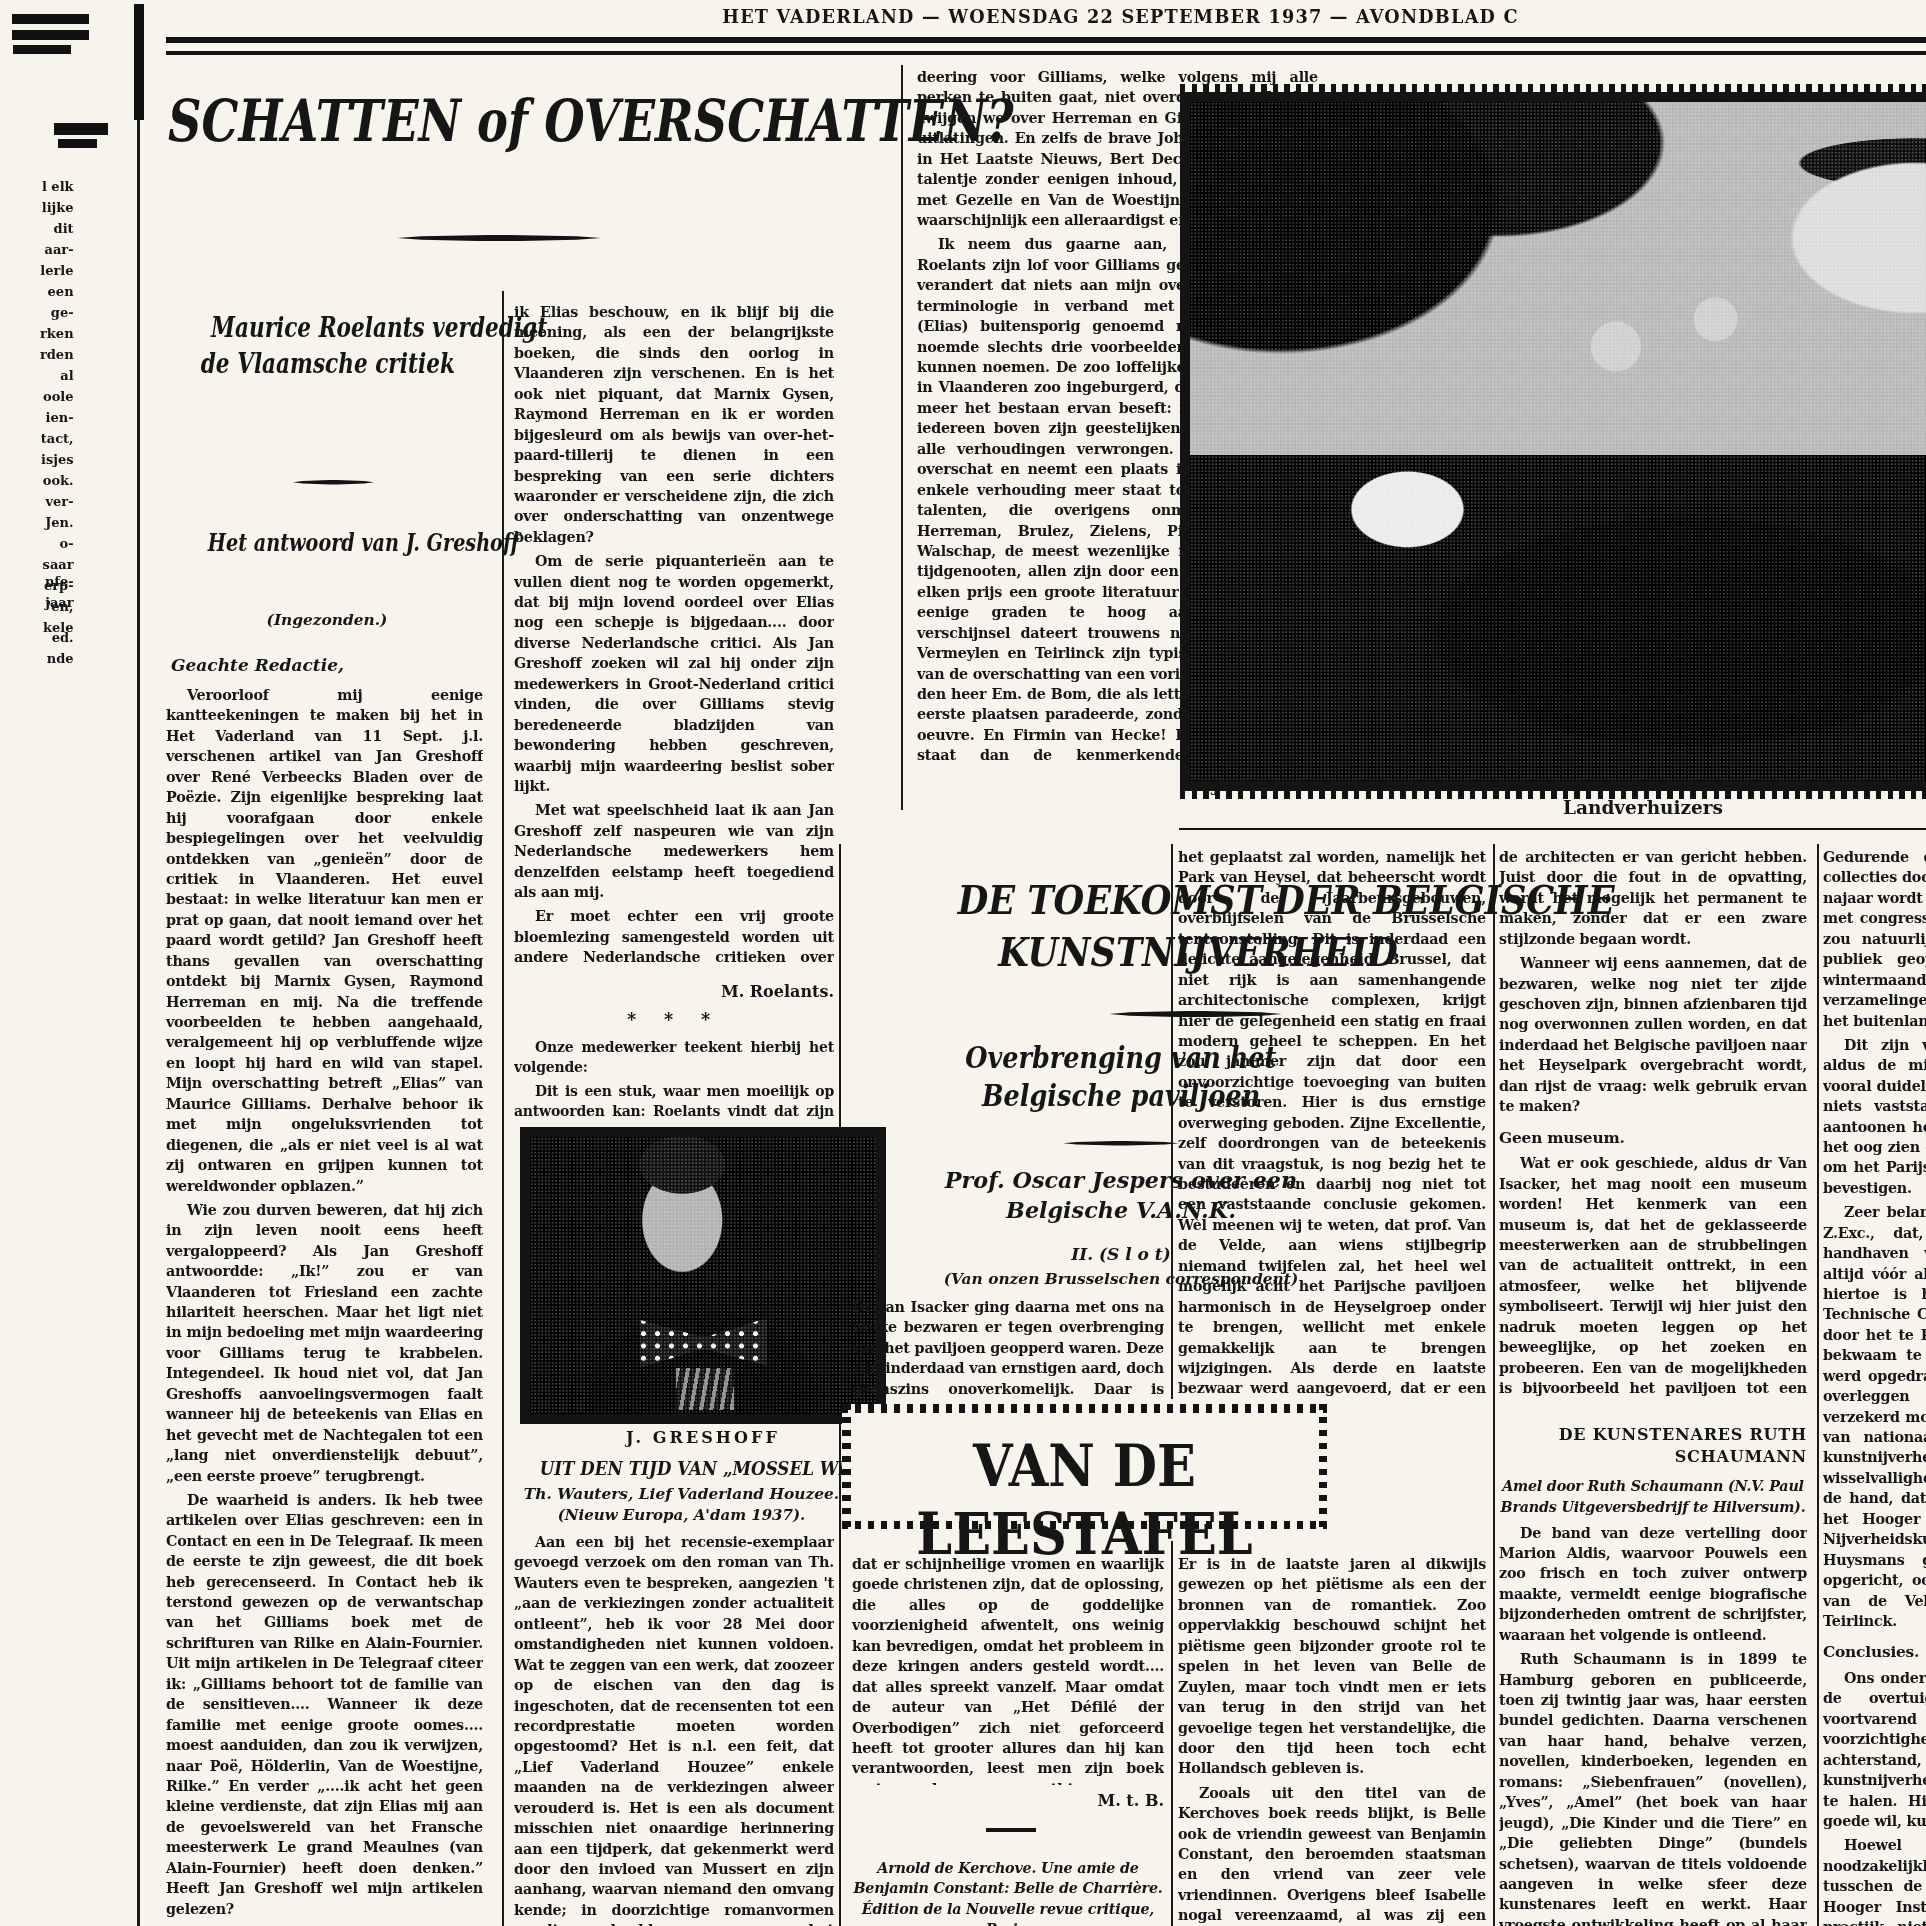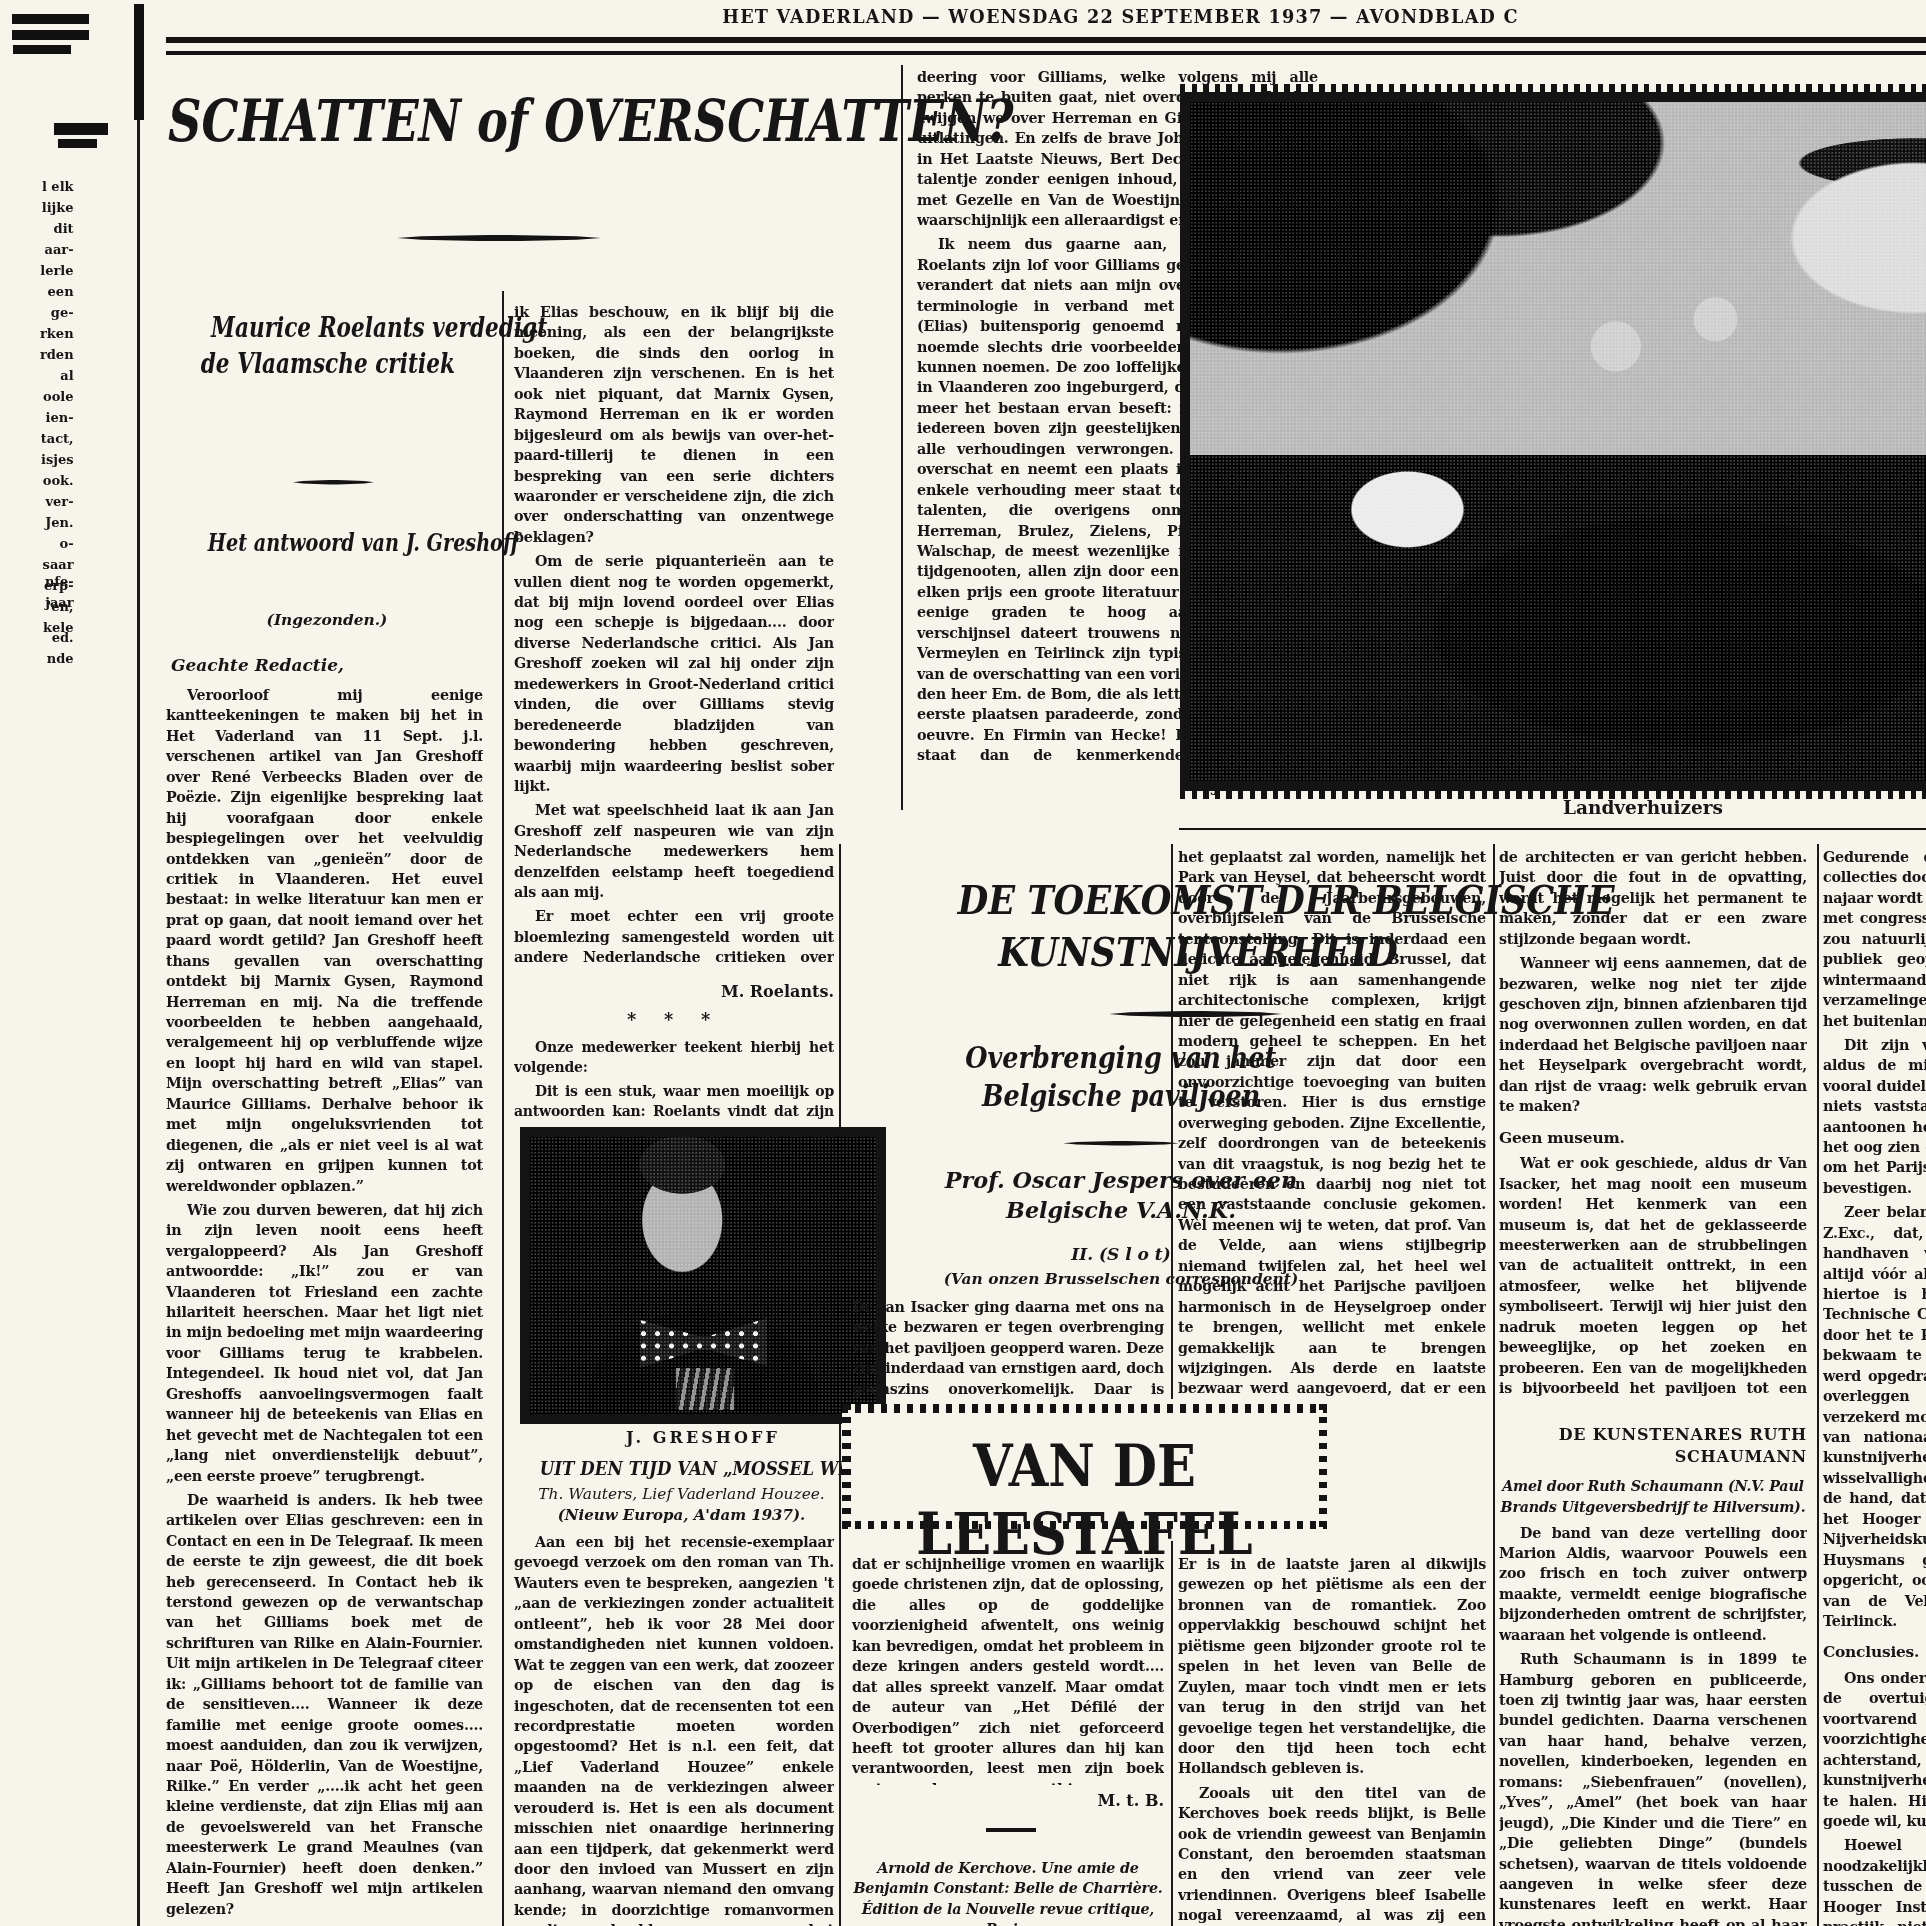--- a/index.html
+++ b/index.html
@@ -172,21 +172,21 @@
 
 <div class="photo-frame" style="left:520px;top:1127px;width:366px;height:297px;">
   <div class="photo-inner halftone ph2">
     <div class="bowtie"></div>
     <div class="shirt"></div>
   </div>
 </div>
 <div class="caption" style="left:520px;top:1428px;width:366px;font-size:16px;letter-spacing:3.1px;">J. GRESHOFF</div>
 
 <div class="abs head-serif" style="left:516px;top:1457px;width:331px;text-align:center;font-size:19px;"><span class="scalex88">UIT DEN TIJD VAN „MOSSEL WINT.”</span></div>
-<div class="abs" style="left:516px;top:1485px;width:331px;text-align:center;font-size:15.4px;font-weight:400;font-style:italic;">Th. Wauters, Lief Vaderland Houzee.</div>
+<div class="abs" style="left:516px;top:1485px;width:331px;text-align:center;font-size:15.4px;font-weight:700;font-style:italic;">Th. Wauters, Lief Vaderland Houzee.</div>
 <div class="abs" style="left:516px;top:1506px;width:331px;text-align:center;font-size:15px;font-weight:700;">(Nieuw Europa, A'dam 1937).</div>
 <div class="col" style="left:514px;top:1532px;width:320px;height:867px;">
     <p class="para">Aan een bij het recensie-exemplaar gevoegd verzoek om den roman van Th. Wauters even te bespreken, aangezien 't „aan de verkiezingen zonder actualiteit ontleent”, heb ik voor 28 Mei door omstandigheden niet kunnen voldoen. Wat te zeggen van een werk, dat zoozeer op de eischen van den dag is ingeschoten, dat de recensenten tot een recordprestatie moeten worden opgestoomd? Het is n.l. een feit, dat „Lief Vaderland Houzee” enkele maanden na de verkiezingen alweer verouderd is. Het is een als document misschien niet onaardige herinnering aan een tijdperk, dat gekenmerkt werd door den invloed van Mussert en zijn aanhang, waarvan niemand den omvang kende; in doorzichtige romanvormen wordt een beeld opgeroepen van het politieke bedrijf, en een fantastische prognose van den gang van zaken wordt de hoofdzaak van wat Wauters een roman noemde. Mussert heet Mossel, Colijn heet de Geus, de Vlugt de Vleet, maar houzee blijft houzee. Dit alles moest tot een grove soort letterkundige journalistiek komen, en met het werkelijke drama van socialisme en democratie heeft het weinig uitstaande, al doet de schrijver zich voor als kenner bij uitnemendheid. Misschien behoort deze grofheid (vol goede bedoelingen overigens) tot de befaamde reactie op het „al te veel doorgevoerde psychologiseeren” of zooiets. Dan heeft het boek tenminste een kwieken naam.</p>
   </div>
 
 <div class="photo-frame" style="left:1180px;top:92px;width:926px;height:699px;">
   <div class="teeth-t"></div>
   <div class="teeth-b"></div>
   <div class="photo-inner halftone ph1"></div>
 </div>

